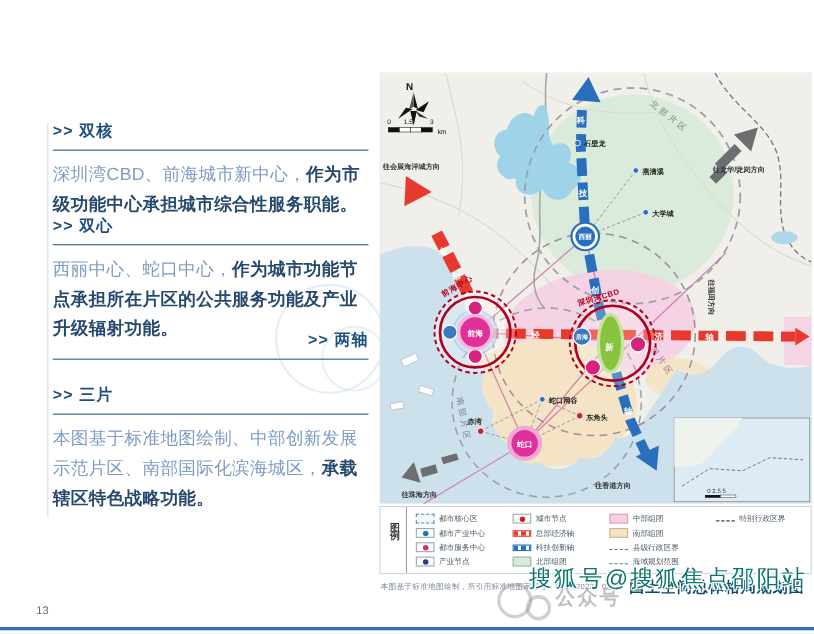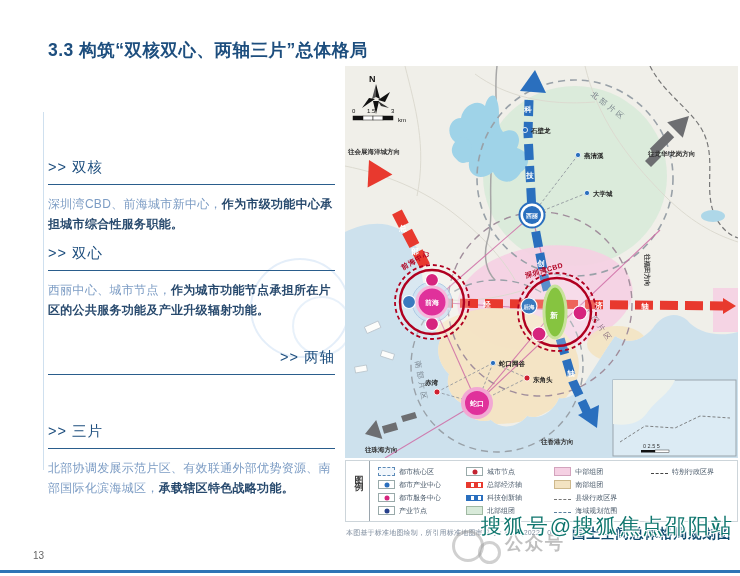--- a/index.html
+++ b/index.html
@@ -1,22 +1,22 @@
 <!DOCTYPE html>
 <html><head>
 <meta charset="utf-8">
 <style>
   html,body{margin:0;padding:0;background:#e9e9e9;font-family:"Liberation Sans","DejaVu Sans",sans-serif;}
   #slide{position:relative;width:740px;height:576px;background:#ffffff;overflow:hidden;margin:0 auto;}
   
   #page-title{position:absolute;left:48px;top:38px;width:560px;font-size:17.5px;font-weight:bold;color:#1d4e7e;letter-spacing:.5px;}
   .vguide{position:absolute;left:43px;top:112px;width:1px;height:358px;background:#cfe0ef;}
   .section{position:absolute;left:48px;width:287px;}
-  .sec-head{font-size:14.5px;font-weight:normal;color:#1d4e7e;padding-bottom:7px;border-bottom:1.5px solid #2a5d8c;letter-spacing:1px;margin-top:48px;}
-  .sec-body{margin:9px 0 0 0;font-size:12px;line-height:1.7;letter-spacing:.3px;}
+  .sec-head{font-size:14.5px;font-weight:bold;color:#1d4e7e;padding-bottom:7px;border-bottom:1.5px solid #2a5d8c;letter-spacing:1px;}
+  .sec-body{margin:9px 0 0 0;font-size:16px;line-height:1.7;letter-spacing:.3px;}
   .lead{color:#7c9cc4;}
   .rest{color:#27496d;font-weight:600;}
   .deco-circle{position:absolute;left:250px;top:258px;width:96px;height:96px;border:2px solid rgba(165,200,235,.30);border-radius:50%;}
   .deco-circle2{position:absolute;left:292px;top:296px;width:56px;height:56px;border:2px solid rgba(165,200,235,.25);border-radius:50%;}
   
   #map-wrap{position:absolute;left:345px;top:66px;width:393px;height:392px;}
   
   #legend{position:absolute;left:345px;top:460px;width:393px;height:62px;background:#fff;border:1px solid #cdd5da;display:flex;box-sizing:border-box;}
   #legend-title{writing-mode:vertical-rl;font-size:9px;font-weight:bold;letter-spacing:7px;color:#3a3a3a;padding:7px 4px 0 6px;border-right:1px solid #9aa5ad;}
   #legend-grid{flex:1;display:grid;grid-template-columns:1.02fr 1.02fr 1.12fr .95fr;grid-template-rows:repeat(4,1fr);grid-auto-flow:column;padding:4px 4px 4px 8px;}
@@ -46,39 +46,38 @@
   #wm-c2{left:478px;top:541px;width:17px;height:17px;}
   #page-number{position:absolute;left:33px;top:550px;font-size:10px;color:#666;}
   #bottom-rule{position:absolute;left:0;top:570px;width:740px;height:2.5px;background:#2e74b5;}
   text{font-family:"Liberation Sans","DejaVu Sans",sans-serif;}
 </style>
 </head>
 <body>
 
 <div id="slide">
 
-  <div id="page-title">3.3 构筑“双核双心、两轴三片”总体格局</div>
   <div class="vguide"></div>
   <div class="deco-circle"></div>
   <div class="deco-circle2"></div>
 
   <div class="section" style="top:110px;">
     <div class="sec-head">&gt;&gt; 双核</div>
     <p class="sec-body"><span class="lead">深圳湾CBD、前海城市新中心，</span><span class="rest">作为市级功能中心承担城市综合性服务职能。</span></p>
   </div>
   <div class="section" style="top:196px;">
     <div class="sec-head">&gt;&gt; 双心</div>
-    <p class="sec-body"><span class="lead">西丽中心、城市节点，</span><span class="rest">作为城市功能节点承担所在片区的公共服务功能及产业升级辐射功能。</span></p>
+    <p class="sec-body"><span class="lead">西丽中心、蛇口中心，</span><span class="rest">作为城市功能节点承担所在片区的公共服务功能及产业升级辐射功能。</span></p>
   </div>
   <div class="section" style="top:300px;text-align:right;">
     <div class="sec-head">&gt;&gt; 两轴</div>
   </div>
-  <div class="section" style="top:374px;">
+  <div class="section" style="top:350px;">
     <div class="sec-head">&gt;&gt; 三片</div>
-    <p class="sec-body"><span class="lead">北部协调发展示范片区、有效联通外部优势资源、南部国际化滨海城区，</span><span class="rest">承载辖区特色战略功能。</span></p>
+    <p class="sec-body"><span class="lead">本图基于标准地图绘制、中部创新发展示范片区、南部国际化滨海城区，</span><span class="rest">承载辖区特色战略功能。</span></p>
   </div>
 
   <div id="map-wrap">
   <svg width="393" height="392" viewBox="0 0 393 392">
     <defs>
       <clipPath id="landClip">
         <path d="M0,0 H393 V266 C372,272 352,266 342,254 C330,244 316,250 308,262 C296,276 282,278 270,270 C260,284 252,298 244,310 C236,324 226,334 214,332 C208,346 196,354 182,350 C172,362 156,364 146,354 C132,358 120,350 118,338 C106,332 100,320 104,308 C94,298 90,284 96,272 C86,260 82,246 88,234 C78,224 74,208 80,194 C72,182 64,168 52,162 C36,154 16,158 0,166 Z"></path>
       </clipPath>
     </defs>
 

